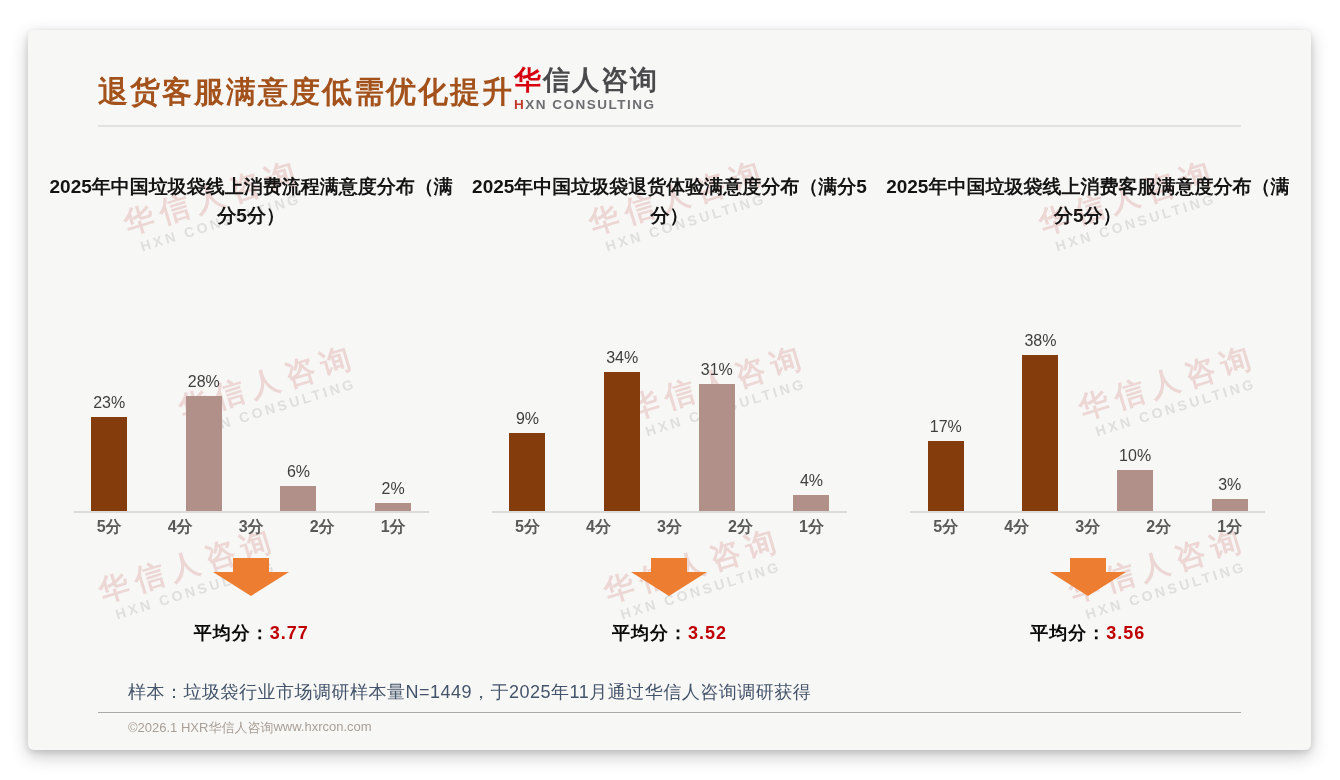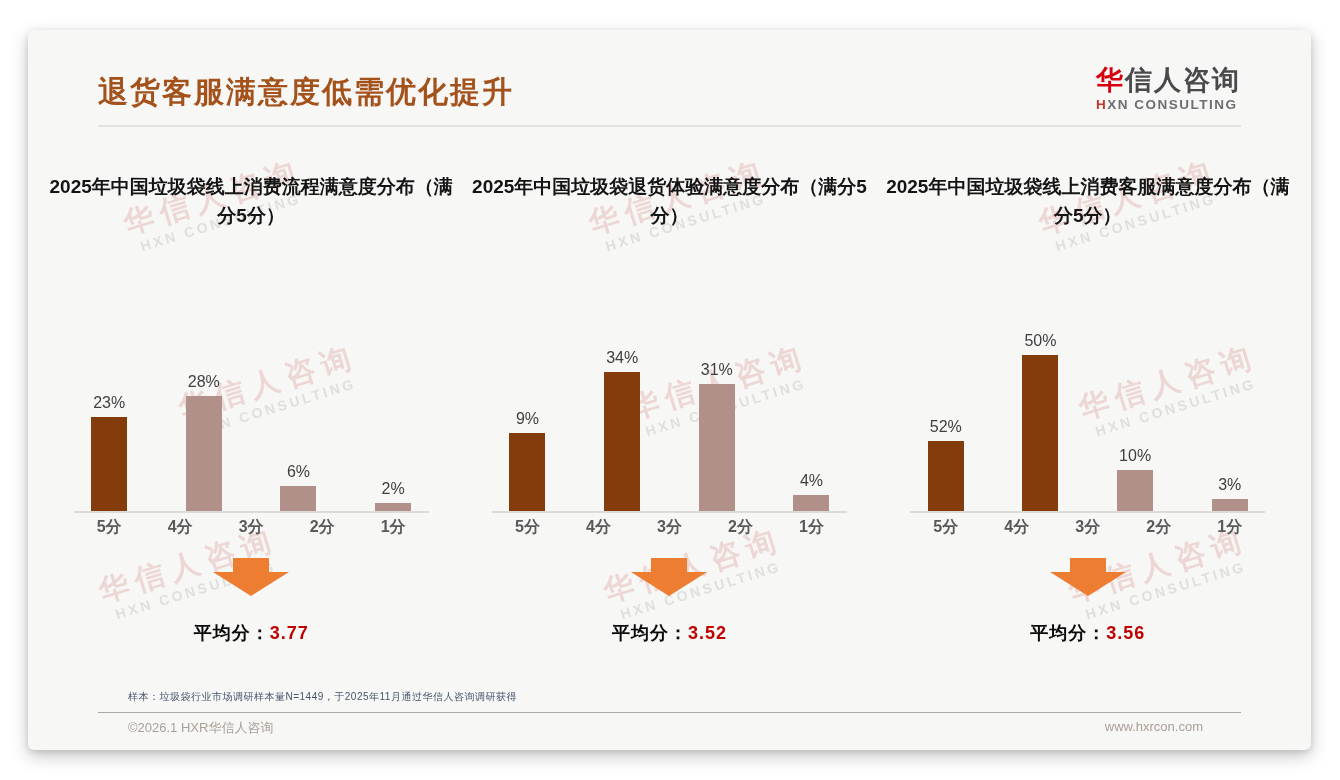--- a/index.html
+++ b/index.html
@@ -14,23 +14,22 @@
     position: absolute;
     left: 28px; top: 30px;
     width: 1283px; height: 720px;
     background: #f7f7f6;
     border-radius: 6px;
     box-shadow: 0 6px 18px rgba(0,0,0,0.22), 0 2px 6px rgba(0,0,0,0.12);
     overflow: hidden;
   }
   
   .header {
-    display: flex; justify-content: space-between; align-items: flex-start;
+    display: flex; justify-content: flex-start; align-items: flex-start;
     padding: 34px 70px 0 70px;
-    gap: 24px;
   }
   .main-title {
     font-size: 30px; font-weight: bold; color: #a4521b;
     letter-spacing: 2px; padding-top: 8px;
   }
   .logo { text-align: left; line-height: 1.1; padding-top: 2px; }
   .logo-cn { font-size: 27px; font-weight: bold; color: #4a4a4c; letter-spacing: 2px; }
   .logo-cn .red { color: #d7000f; }
   .logo-en { font-size: 13.5px; font-weight: bold; color: #6d6e71; letter-spacing: 1.5px; margin-top: 2px; }
   .logo-en .red { color: #c0392b; }
@@ -71,29 +70,29 @@
     margin-top: 4px;
     font-weight: bold;
   }
   .cat { width: 20%; text-align: center; font-size: 16px; color: #595959; }
   .arrow-wrap { margin-top: 20px; height: 38px; }
   .avg { margin-top: 25px; font-size: 18px; font-weight: bold; color: #0a0a0a; letter-spacing: 1px; }
   .avg .avg-value { color: #c00000; }
   
   .footnote {
     position: absolute; left: 100px; bottom: 46px;
-    font-size: 10px; color: #44546a; letter-spacing: 0.5px;
+    font-size: 18px; color: #44546a; letter-spacing: 0.5px;
   }
   .footer-divider {
     position: absolute; left: 70px; right: 70px; bottom: 37px;
     border-top: 1px solid #a9a9a9;
   }
   .footer {
     position: absolute; left: 100px; right: 108px; bottom: 13px;
-    display: flex; justify-content: space-between;
+    display: flex; justify-content: flex-start;
     font-size: 13px; color: #a89f96;
   }
   
   .wm {
     position: absolute;
     transform: rotate(-17deg);
     text-align: center;
     pointer-events: none;
     user-select: none;
     line-height: 1.15;
@@ -221,25 +220,25 @@
             <polygon points="24,0 60,0 60,14 80,14 42,38 4,14 24,14" fill="#ed7d31"></polygon>
           </svg>
       </div>
       <div class="avg"><span class="avg-label">平均分：</span><span class="avg-value">3.52</span></div>
     </div>
 
     <div class="chart-col">
       <div class="chart-title">2025年中国垃圾袋线上消费客服满意度分布（满分5分）</div>
       <div class="plot">
           <div class="bar-item">
-            <div class="bar-value">52%</div>
+            <div class="bar-value">17%</div>
             <div class="bar" style="height: 70px; background: rgb(132, 60, 12);"></div>
           </div>
           <div class="bar-item">
-            <div class="bar-value">50%</div>
+            <div class="bar-value">38%</div>
             <div class="bar" style="height: 156px; background: rgb(132, 60, 12);"></div>
           </div>
           <div class="bar-item">
             <div class="bar-value">10%</div>
             <div class="bar" style="height: 41px; background: rgb(176, 144, 136);"></div>
           </div>
           <div class="bar-item">
             <div class="bar-value">3%</div>
             <div class="bar" style="height: 12px; background: rgb(176, 144, 136);"></div>
           </div>

